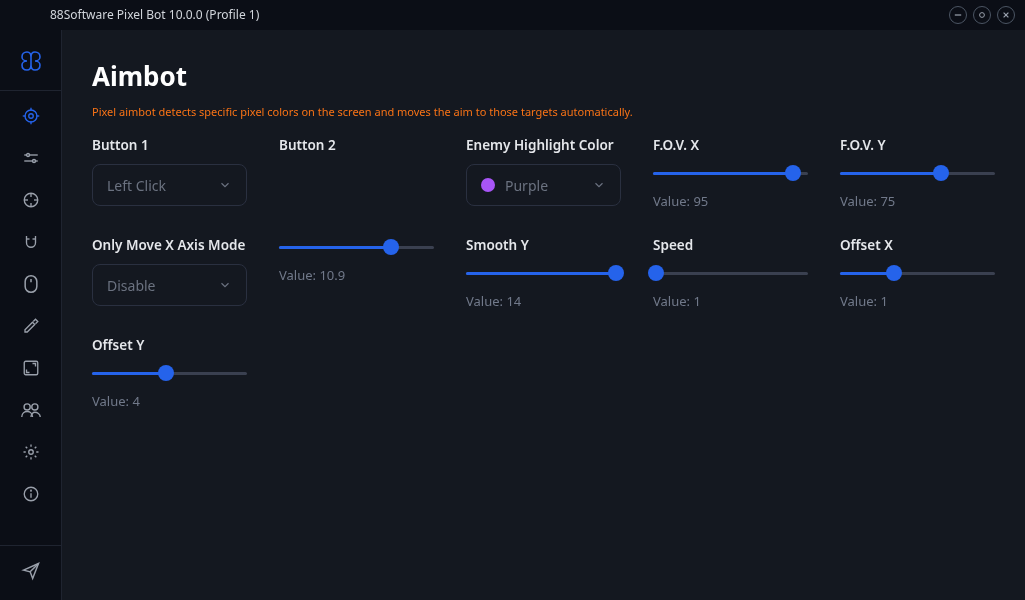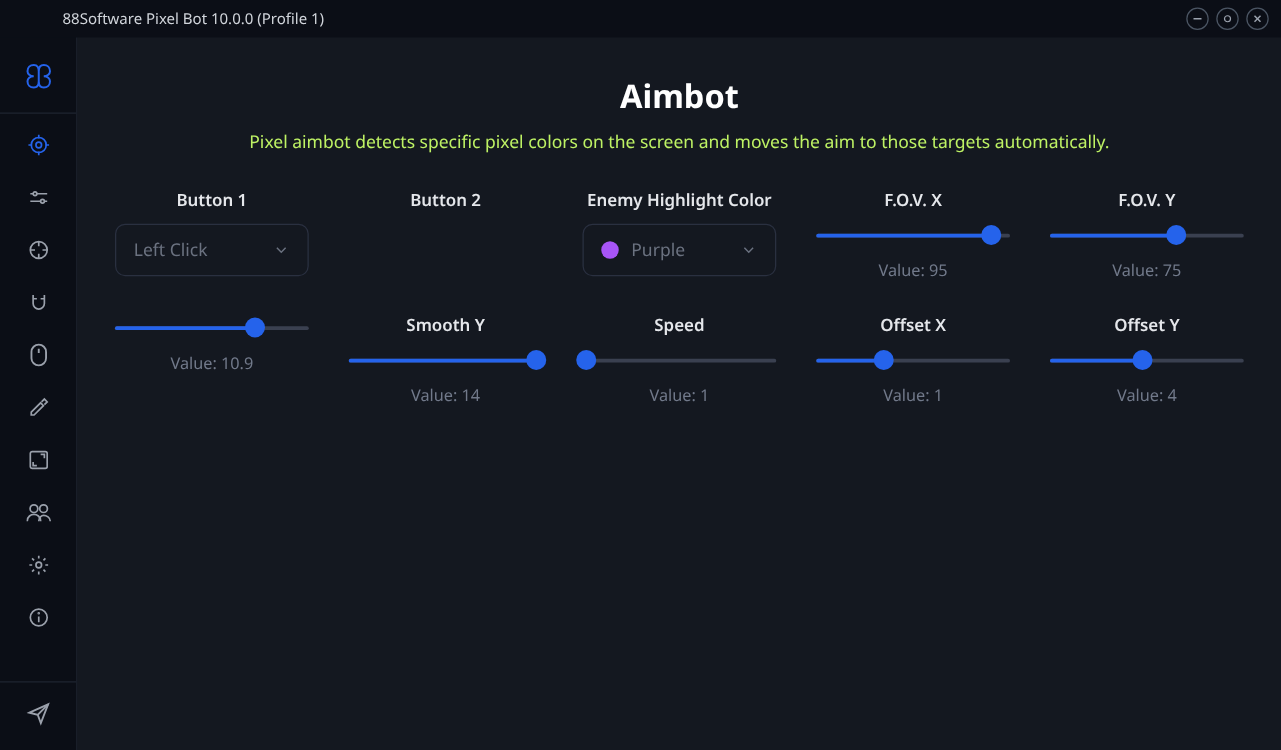--- a/index.html
+++ b/index.html
@@ -75,32 +75,31 @@
     color: #9aa0ab;
     cursor:pointer;
   }
   .side-icon.active { color: #2563eb; }
 
   .main {
     flex:1;
     padding: 28px 30px 20px 30px;
     background: #141820;
     overflow: hidden;
-    text-align: center;
   }
   .page-title {
     font-size: 26px;
     font-weight: 700;
     color: #ffffff;
     margin-bottom: 10px;
   }
   .page-sub {
-    font-size: 14px;
-    color: #bef264;
-    margin-bottom: 28px;
+    font-size: 11px;
+    color: #f97316;
+    margin-bottom: 17px;
   }
 
   .grid {
     display: grid;
     grid-template-columns: repeat(5, 1fr);
     column-gap: 32px;
     row-gap: 26px;
   }
 
   .field-label {
@@ -337,20 +336,33 @@
       <div class="slider-wrap">
         <div class="field-label">F.O.V. Y</div>
         <div class="slider-track">
           <div class="track-bg">
               <div class="track-fill" style="width: 65%;"></div>
             </div>
           <div class="thumb" style="left: 65%;"></div>
         </div>
         <div class="value-text">Value: 75</div>
       </div>
+      <div>
+        <div class="field-label">Only Move X Axis Mode</div>
+        <div class="select">
+          <div class="left">
+              <span>Disable</span>
+            </div>
+          <span class="chevron">
+              <svg width="14" height="14" viewBox="0 0 24 24" fill="none" stroke="currentColor" stroke-width="2">
+                <polyline points="6 9 12 15 18 9"></polyline>
+              </svg>
+            </span>
+        </div>
+      </div>
 
       <div class="slider-wrap">
         <div class="slider-track">
           <div class="track-bg">
               <div class="track-fill" style="width: 72%;"></div>
             </div>
           <div class="thumb" style="left: 72%;"></div>
         </div>
         <div class="value-text">Value: 10.9</div>
       </div>

